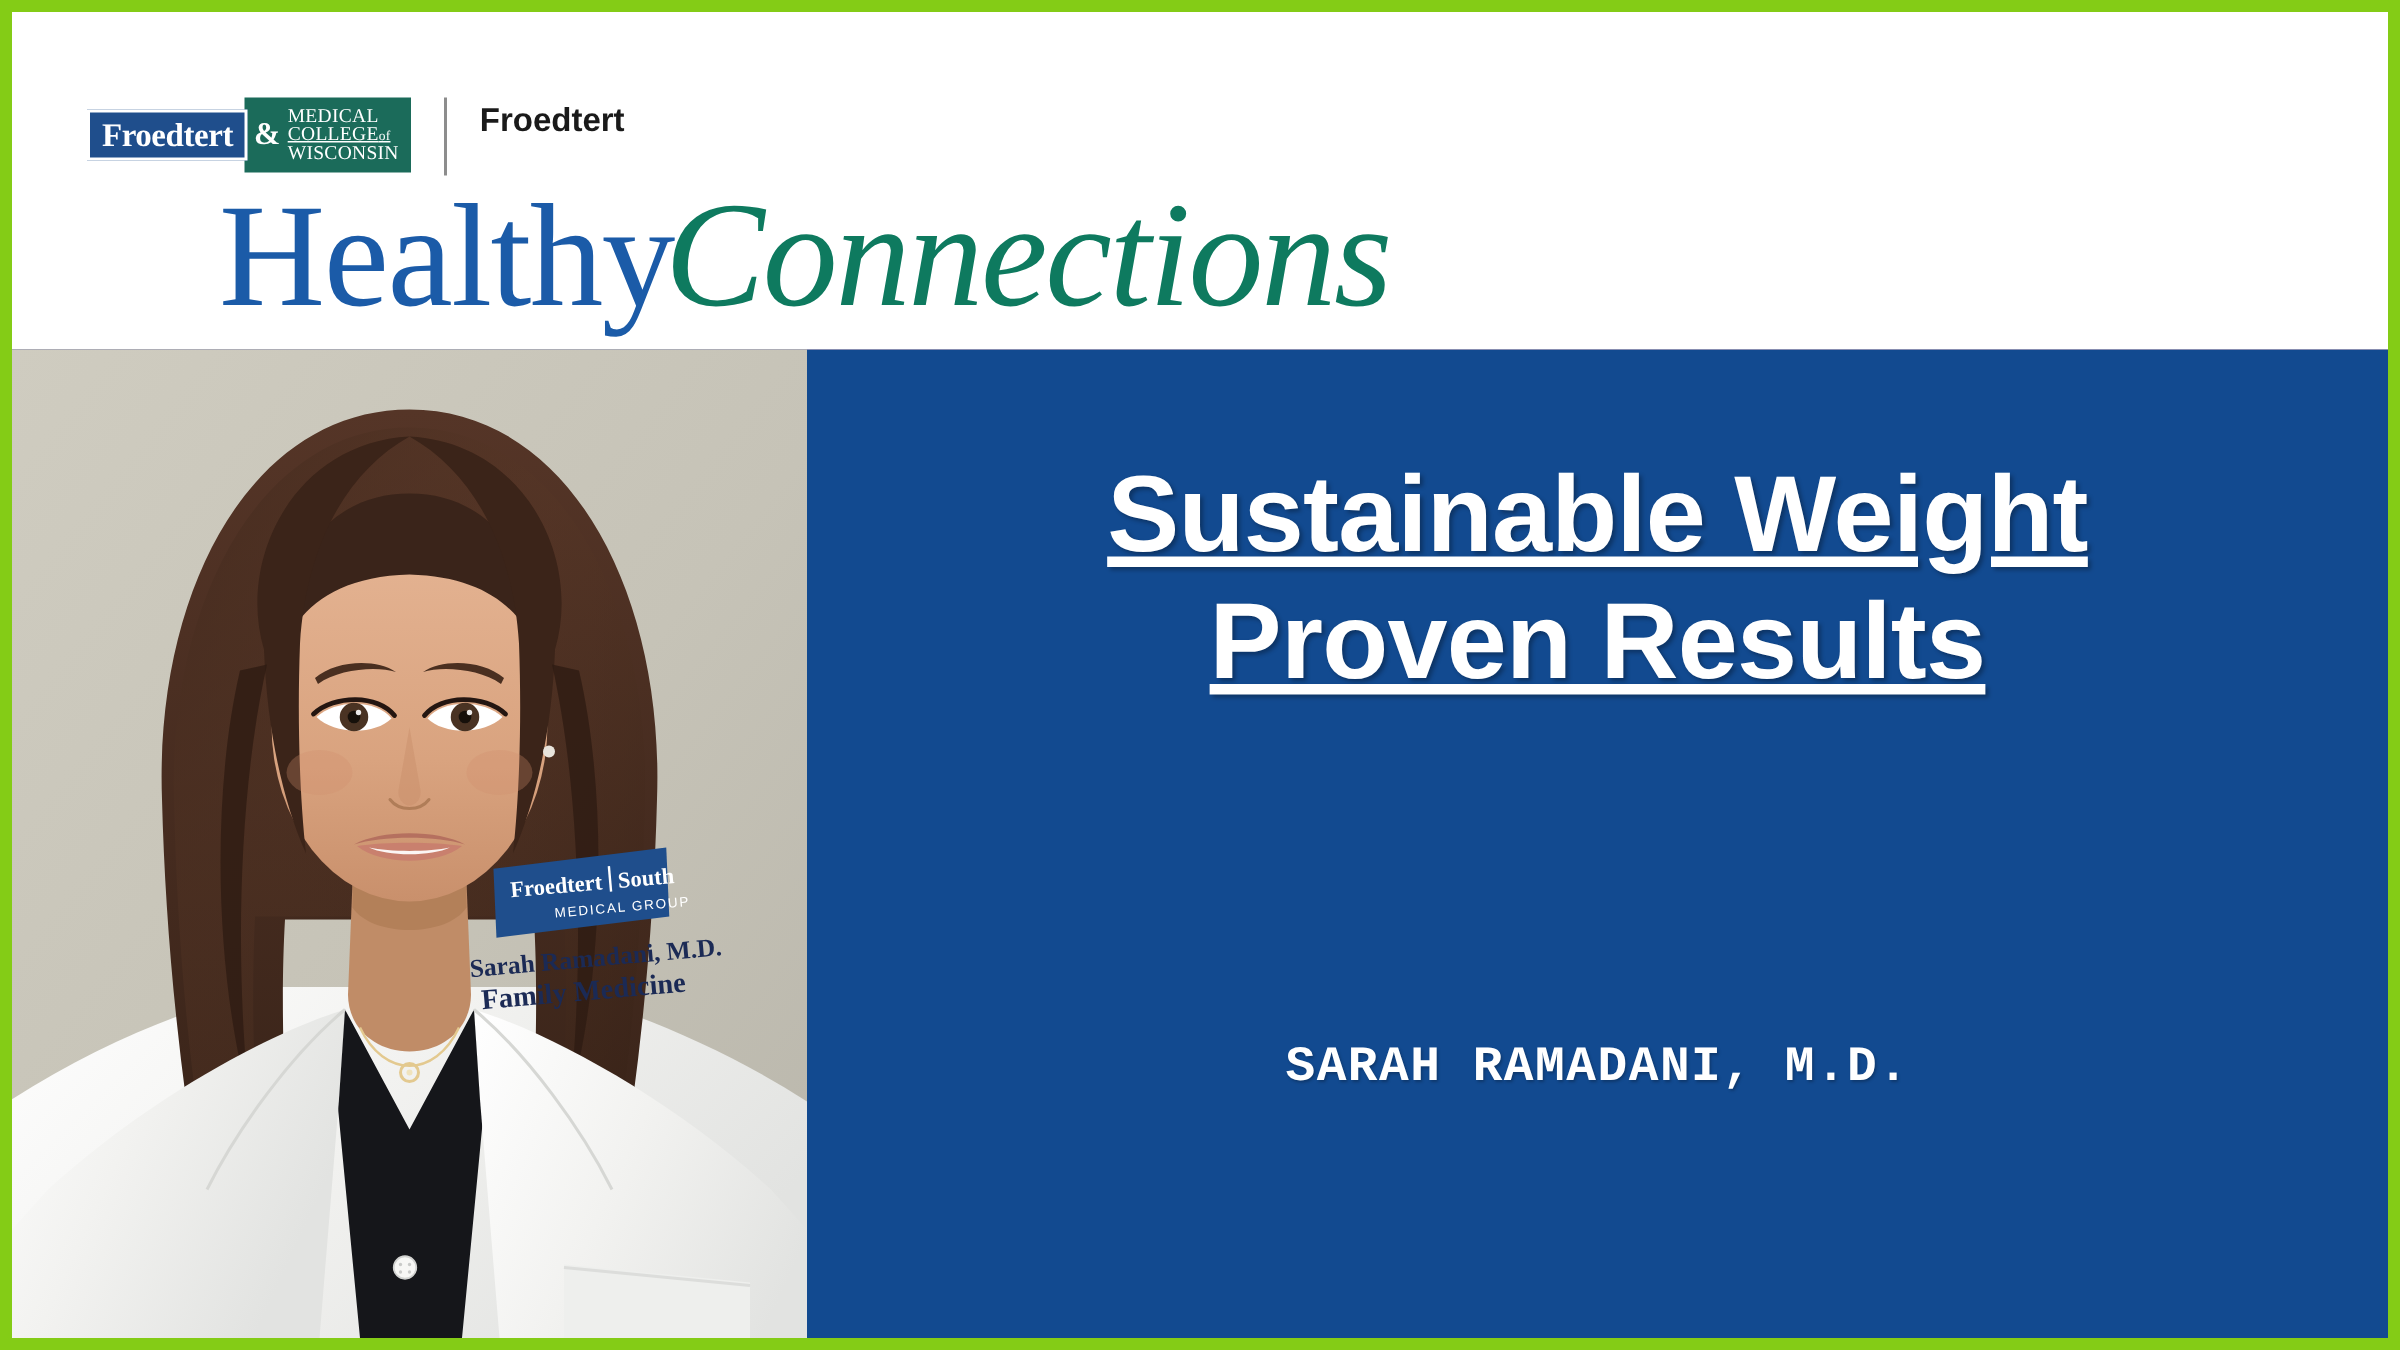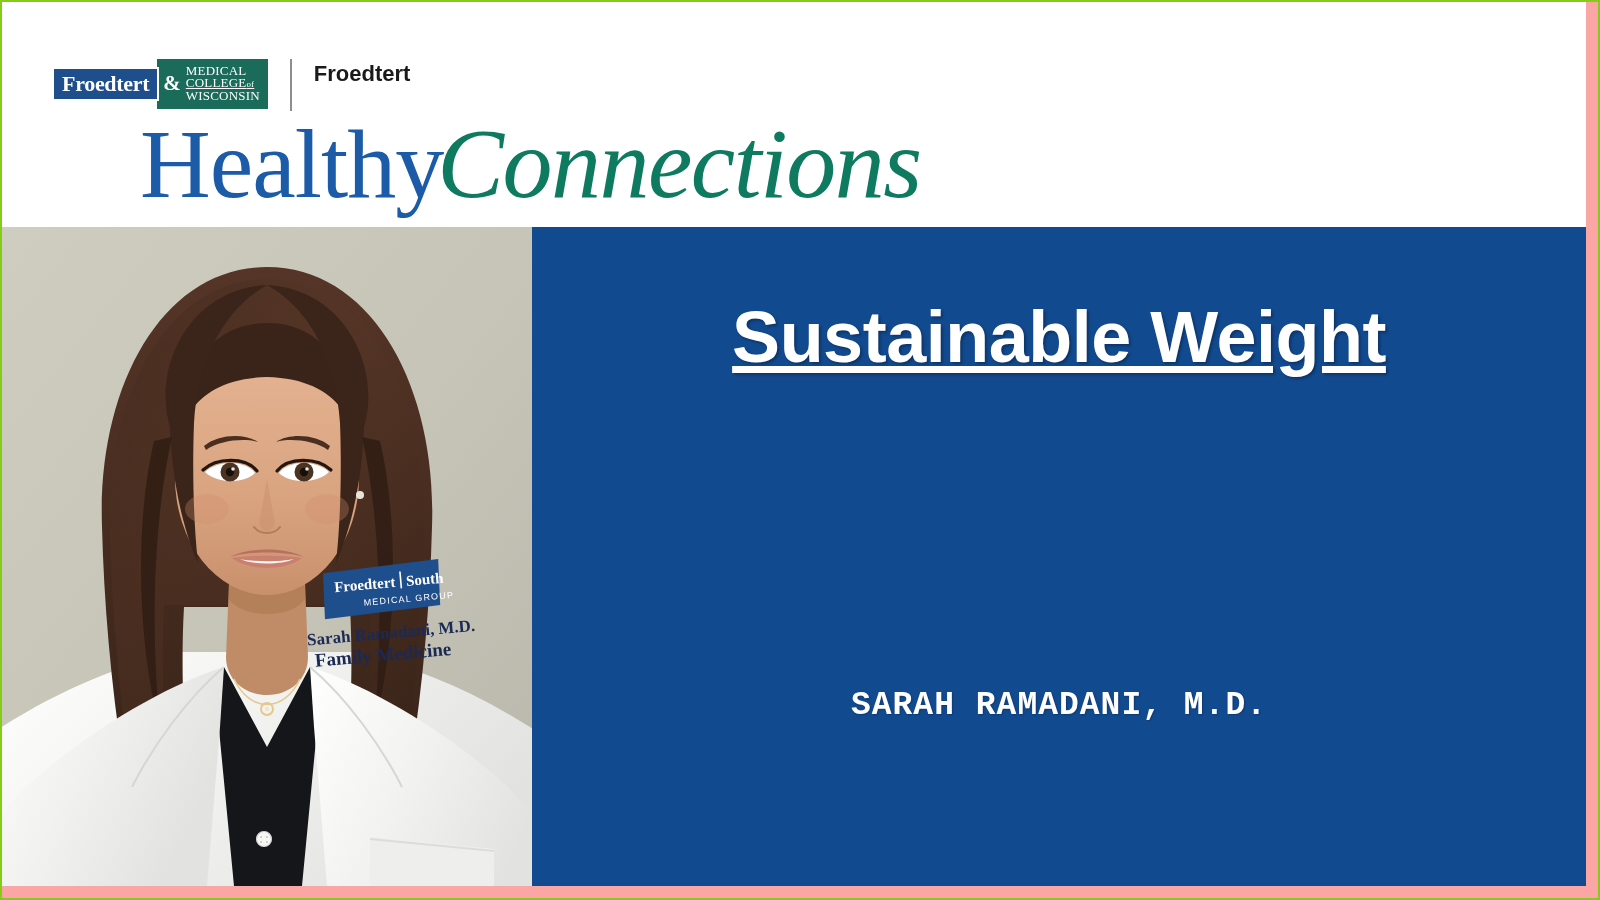--- a/index.html
+++ b/index.html
@@ -14,21 +14,21 @@
     overflow: hidden;
     font-family: "Liberation Sans", sans-serif;
   }
 
   
   .slide {
     position: relative;
     width: 1600px;
     height: 900px;
     box-sizing: border-box;
-    border: 2px solid #84cc16;
+    border: 8px solid #84cc16;
     background: #fca5a5;
     overflow: hidden;
   }
 
   
   .header {
     position: absolute;
     left: 0;
     top: 0;
     width: 1584px;
@@ -366,20 +366,21 @@
             <text x="312" y="434" font-family="Liberation Serif, serif" font-size="19" font-weight="bold" fill="#1b2a55">Family Medicine</text>
           </g>
         </g>
       </svg>
     </div>
 
     <div class="content">
 
       <div class="title">
         <div>Sustainable Weight</div>
+        <div>Proven Results</div>
       </div>
 
       <div class="presenter">
         <div>SARAH RAMADANI, M.D.</div>
       </div>
 
     </div>
 
   </div>
 

